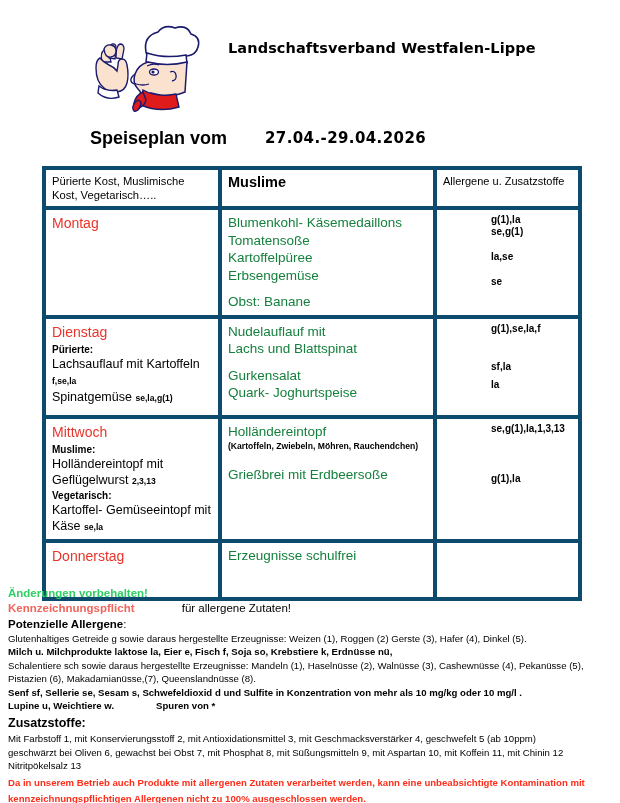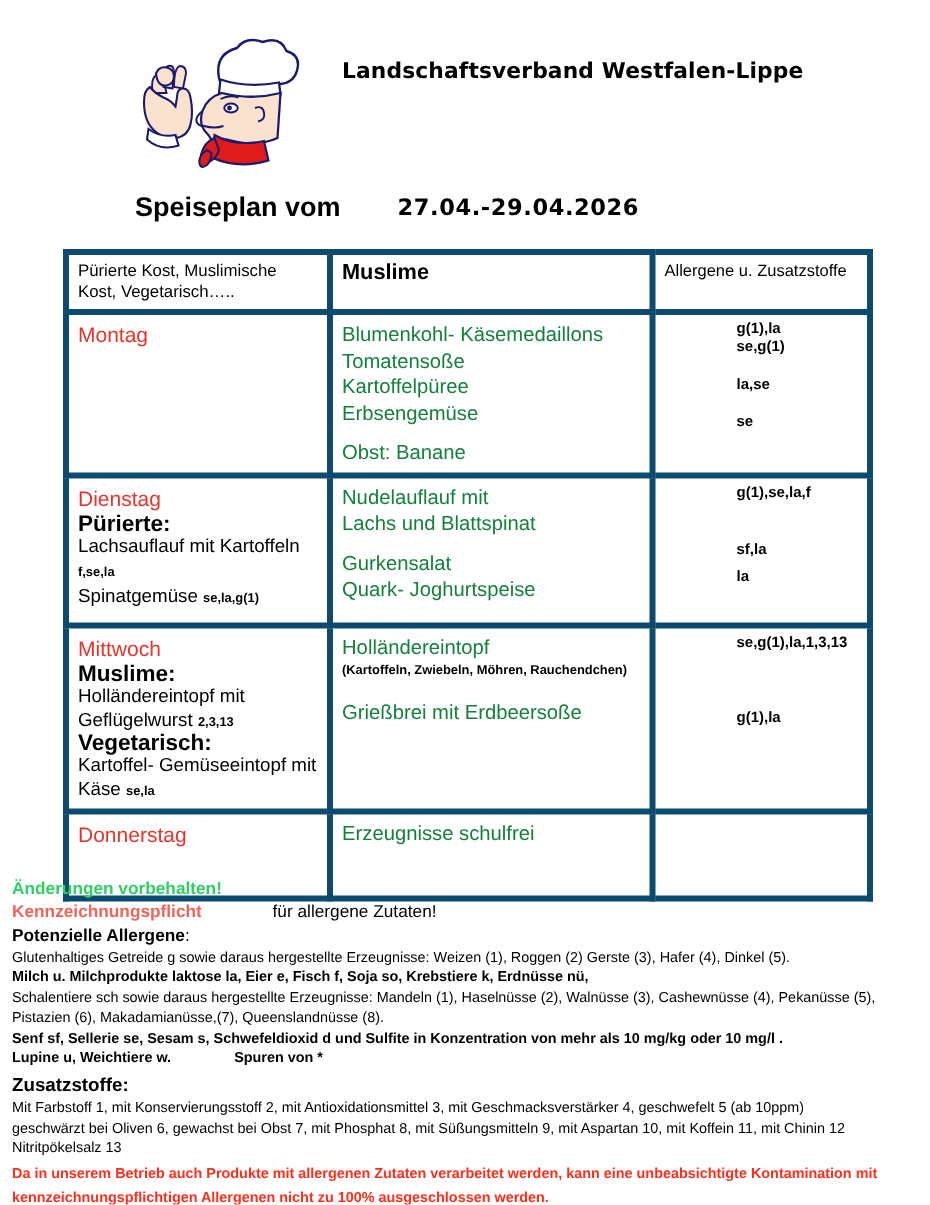--- a/index.html
+++ b/index.html
@@ -114,21 +114,21 @@
     color: #000;
   }
 
   .day-name {
     font-size: 14px;
     color: #e8342a;
     line-height: 18px;
     margin-bottom: 2px;
   }
   .diet-tag {
-    font-size: 15px;
+    font-size: 10px;
     font-weight: bold;
     color: #000;
     line-height: 13px;
   }
   .diet-dish {
     font-size: 12.5px;
     color: #000;
     line-height: 16px;
   }
   .diet-dish .codes,

